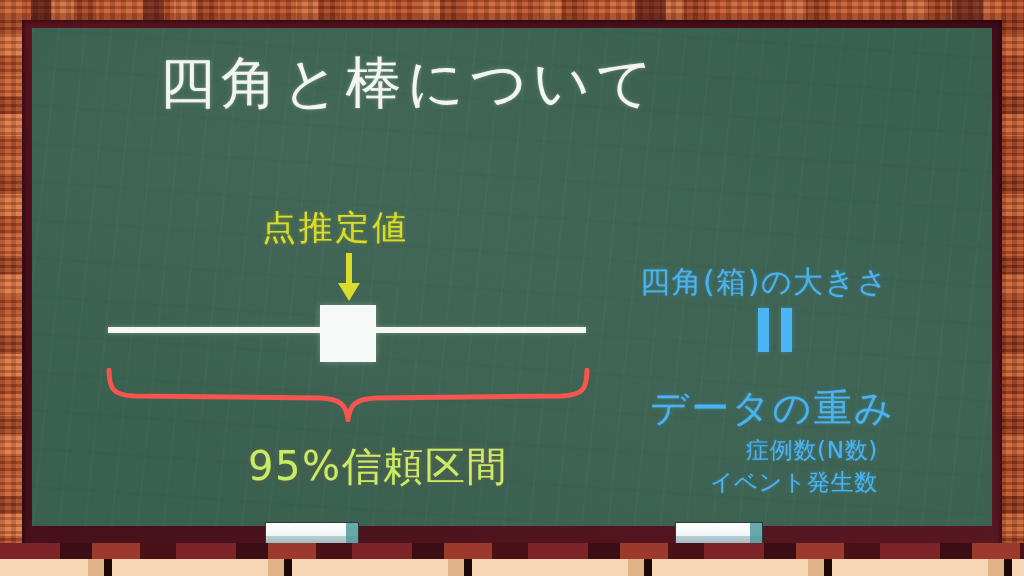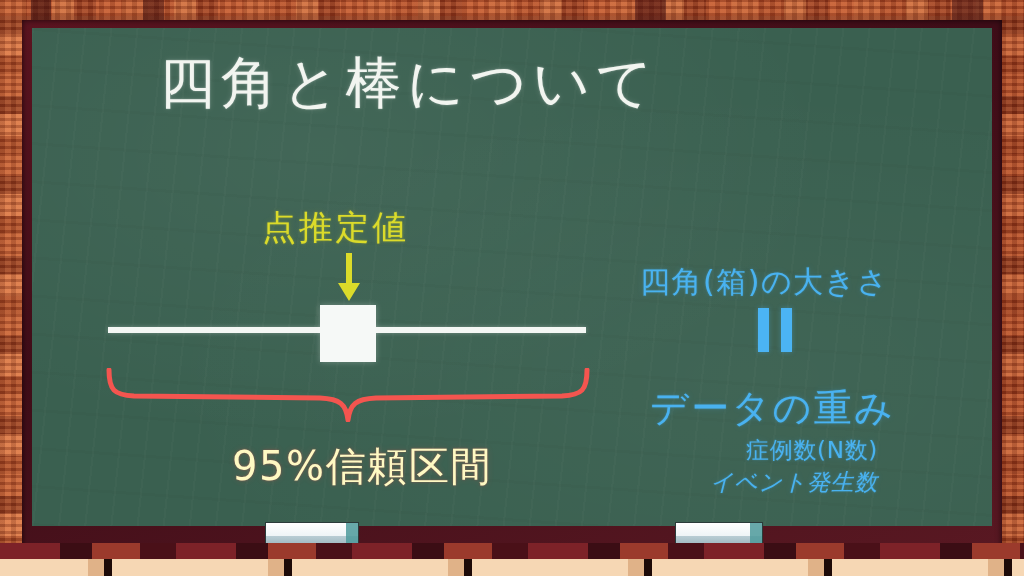--- a/index.html
+++ b/index.html
@@ -185,23 +185,23 @@
   }
 
   
   #ci-brace {
     position: absolute;
     left: 106px; top: 368px;
     width: 484px; height: 54px;
   }
 
   #ci-label {
-    left: 232px; top: 439px;
+    left: 248px; top: 439px;
     font-size: 40px;
-    color: #fef9c3;
+    color: #bef264;
     letter-spacing: 0.04em;
     text-shadow: 0 0 2px rgba(244,85,79,.45), 0 0 6px rgba(244,85,79,.2);
   }
 
   
   .blue {
     color: #49b2f0;
     text-shadow: 0 0 2px rgba(73,178,240,.45), 0 0 6px rgba(73,178,240,.2);
     margin-top: 11px;
   }
@@ -232,21 +232,20 @@
   }
   #case-count-label {
     left: 746px; top: 424px;
     font-size: 23px;
     letter-spacing: 0.03em;
   }
   #event-count-label {
     left: 710px; top: 456px;
     font-size: 23px;
     letter-spacing: 0.03em;
-    font-style: italic;
   }
 </style>
 </head>
 <body>
 
 <div id="slide">
 
   <div class="frame-wood"></div>
   <div class="frame-noise"></div>
   <div class="frame-darkblocks"></div>

